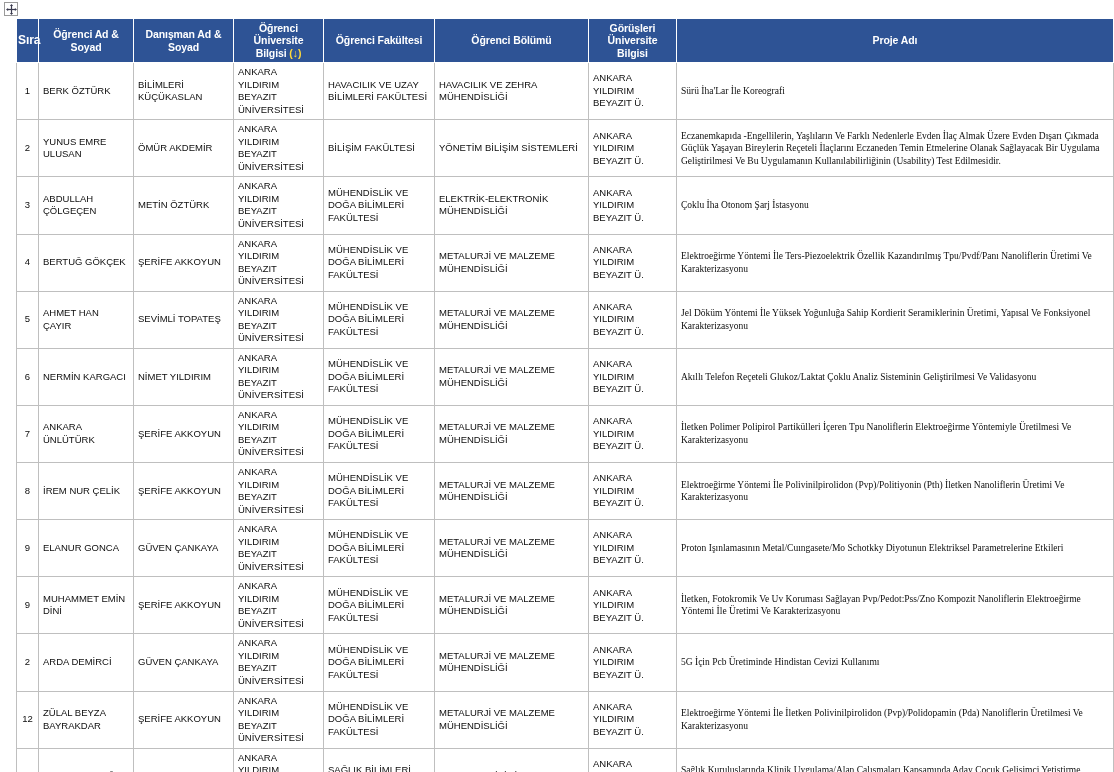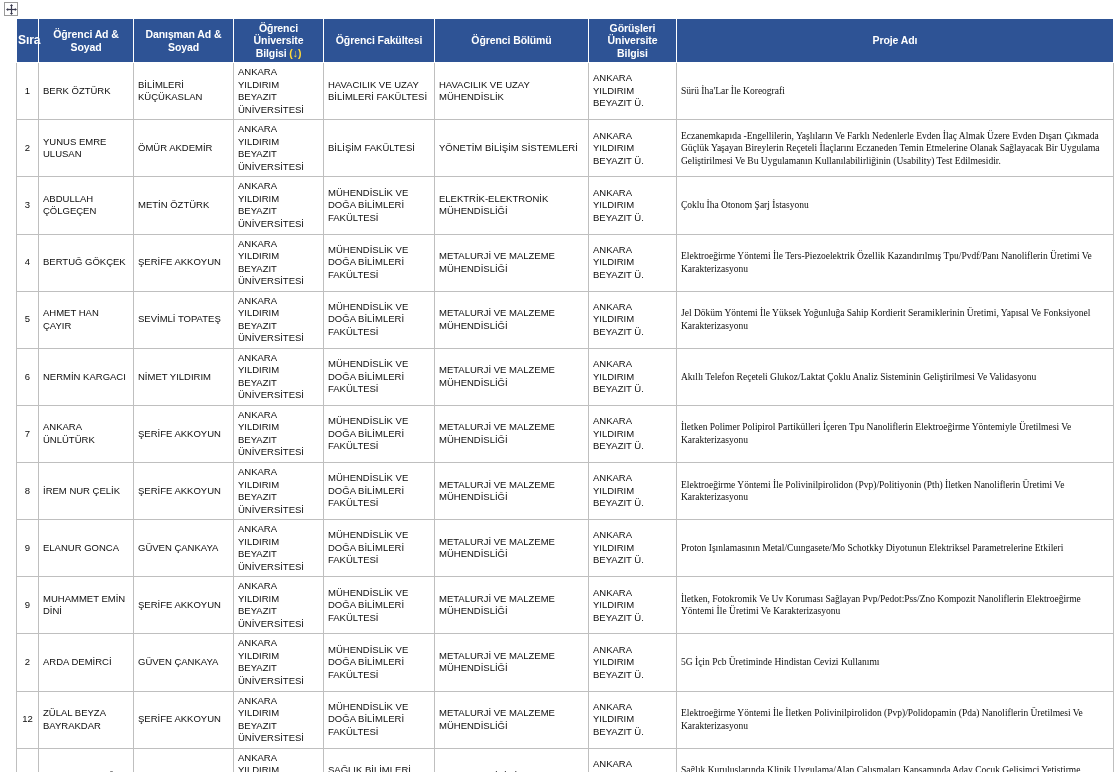--- a/index.html
+++ b/index.html
@@ -149,21 +149,21 @@
           <th>Proje Adı</th>
         </tr>
       </thead>
       <tbody id="table-body">
           <tr>
             <td class="c-sira">1</td>
             <td>BERK ÖZTÜRK</td>
             <td>BİLİMLERİ KÜÇÜKASLAN</td>
             <td>ANKARA YILDIRIM BEYAZIT ÜNİVERSİTESİ</td>
             <td>HAVACILIK VE UZAY BİLİMLERİ FAKÜLTESİ</td>
-            <td>HAVACILIK VE UZAY MÜHENDİSLİK</td>
+            <td>HAVACILIK VE ZEHRA MÜHENDİSLİĞİ</td>
             <td>ANKARA YILDIRIM BEYAZIT Ü.</td>
             <td class="c-proje">Sürü İha'Lar İle Koreografi</td>
           </tr>
           <tr>
             <td class="c-sira">2</td>
             <td>YUNUS EMRE ULUSAN</td>
             <td>ÖMÜR AKDEMİR</td>
             <td>ANKARA YILDIRIM BEYAZIT ÜNİVERSİTESİ</td>
             <td>BİLİŞİM FAKÜLTESİ</td>
             <td>YÖNETİM BİLİŞİM SİSTEMLERİ</td>

